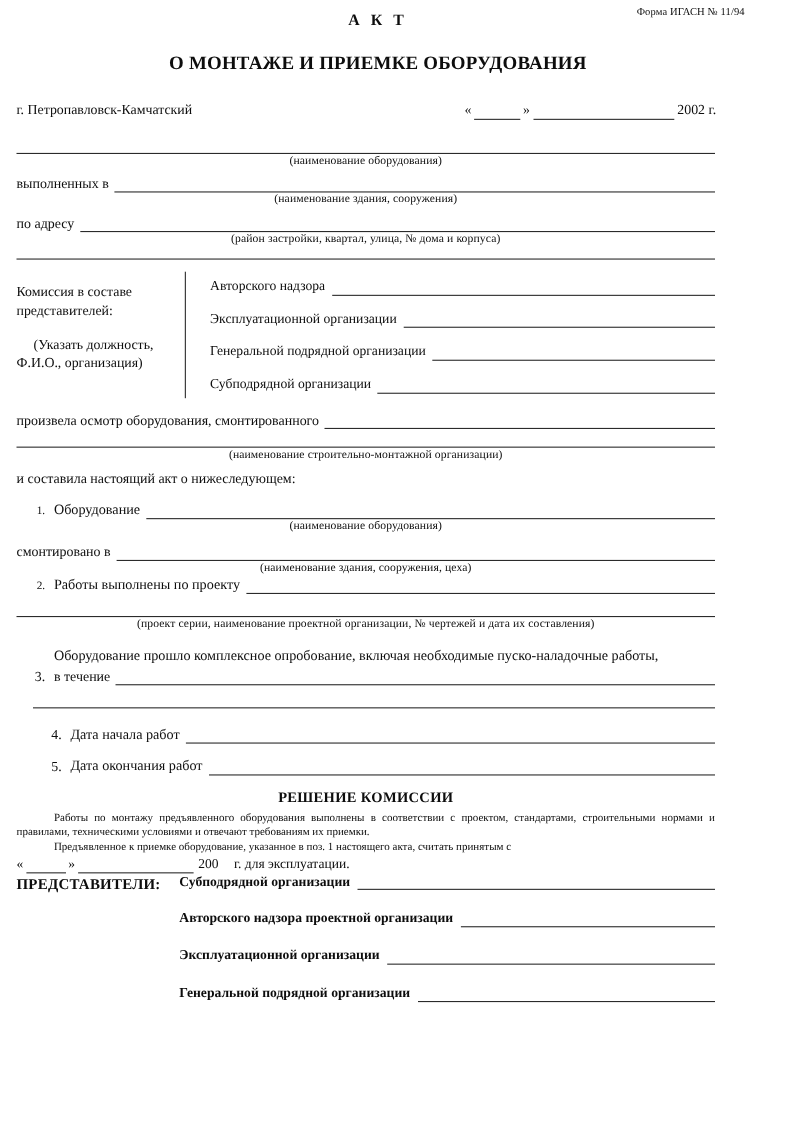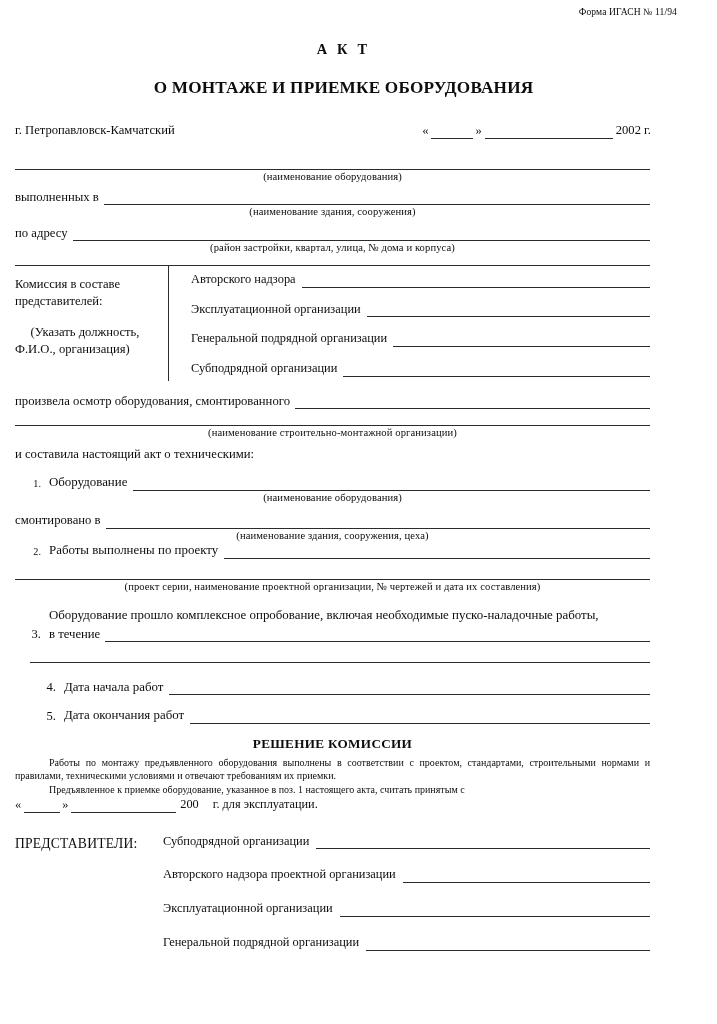--- a/index.html
+++ b/index.html
@@ -55,21 +55,21 @@
 
   
   .form-code {
     position: absolute;
     top: 6px;
     right: 10px;
     font-size: 9.6px;
     letter-spacing: 0.1px;
   }
   .title-wrap {
-    padding-top: 40px;
+    padding-top: 10px;
     text-align: center;
   }
   .title-main {
     font-weight: bold;
     font-size: 14.4px;
     letter-spacing: 3.2px;
   }
   .title-sub {
     font-weight: bold;
     font-size: 17.2px;
@@ -128,20 +128,21 @@
   .sp8 { height: 8px; }
   .sp10 { height: 10px; }
   .sp12 { height: 12px; }
   .sp14 { height: 14px; }
   .sp16 { height: 16px; }
   .sp20 { height: 20px; }
 
   
   .commission {
     display: flex;
+    margin-top: 11px;
     gap: 13px;
   }
   .comm-left {
     width: 140px;
     flex: 0 0 140px;
     font-size: 12.6px;
     line-height: 1.34;
     padding-top: 10px;
   }
   .comm-left .l1 { text-align: left; }
@@ -194,21 +195,21 @@
     text-align: center;
     font-weight: bold;
     font-size: 13.2px;
     letter-spacing: 0.3px;
     margin-top: 12px;
     margin-bottom: 3px;
   }
 
   .reps {
     display: flex;
-    margin-top: 21px;
+    font-weight: bold;
   }
   .reps-left {
     width: 148px;
     flex: 0 0 148px;
     font-size: 13.6px;
     letter-spacing: 0.2px;
     padding-top: 1px;
   }
   .reps-right { flex: 1 1 auto; }
   .reps-right .row { margin-bottom: 18px; }
@@ -294,21 +295,21 @@
     <div class="sp12"></div>
     <div class="row">
       <span class="label-inline">произвела осмотр оборудования, смонтированного</span>
       <span class="fill"></span>
     </div>
     <div class="sp16"></div>
     <div class="rule"></div>
     <div class="caption">(наименование строительно-монтажной организации)</div>
 
     <div class="sp6"></div>
-    <div style="font-size:12.7px;">и составила настоящий акт о техническими:</div>
+    <div style="font-size:12.7px;">и составила настоящий акт о нижеследующем:</div>
 
     <div class="sp12"></div>
     <div class="item-row">
       <span class="item-num-sm">1.</span>
       <span class="item-text">Оборудование</span>
       <span class="fill"></span>
     </div>
     <div class="caption">(наименование оборудования)</div>
 
     <div class="sp8"></div>

